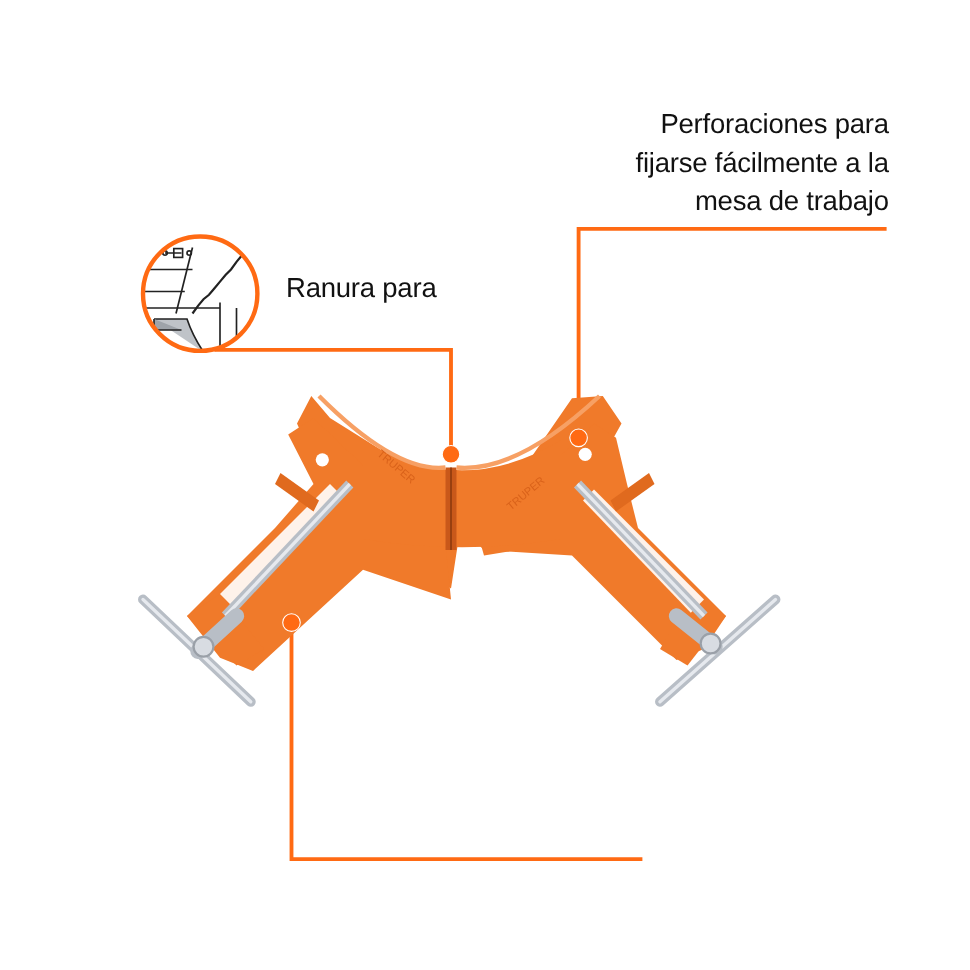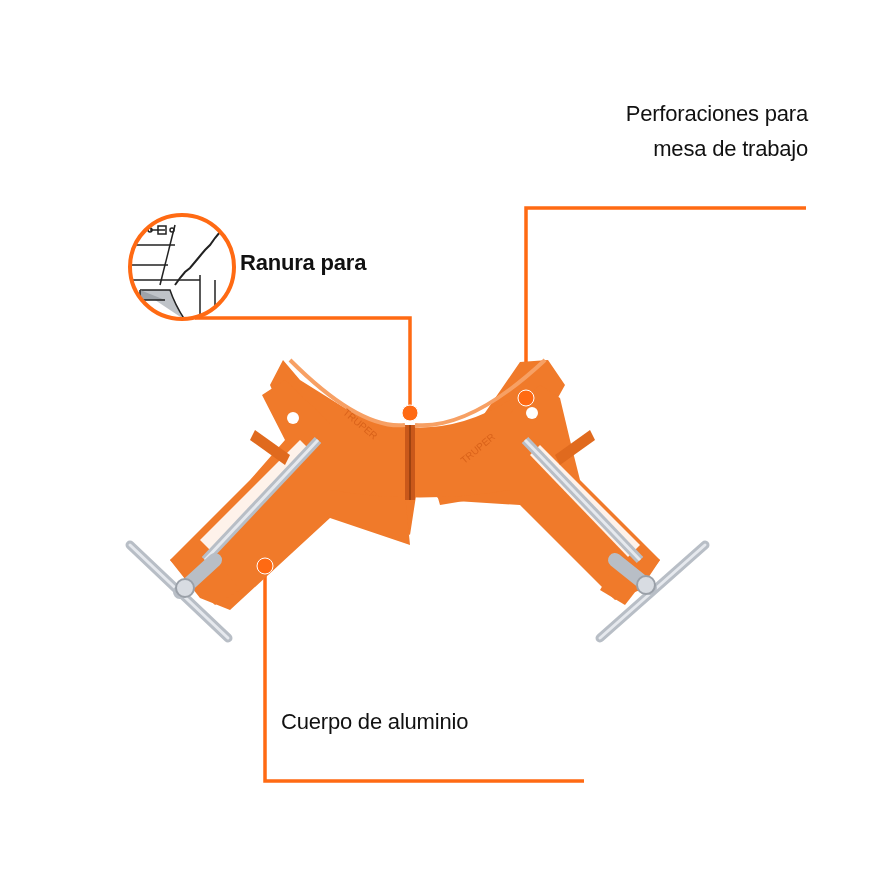--- a/index.html
+++ b/index.html
@@ -1,17 +1,17 @@
 <!DOCTYPE html>
 <html><head>
 <meta charset="utf-8">
 <style>
   html,body{margin:0;padding:0;background:#ffffff;}
   body{width:882px;height:882px;position:relative;overflow:hidden;font-family:"Liberation Sans",sans-serif;}
-  .label{position:absolute;color:#111;font-family:"Liberation Sans",sans-serif;font-stretch:condensed;font-size:22px;line-height:35px;letter-spacing:-0.2px;}
+  .label{position:absolute;color:#111;font-family:"Liberation Sans",sans-serif;font-stretch:condensed;font-size:25px;line-height:35px;letter-spacing:-0.2px;}
   .label span{display:block;white-space:nowrap;}
   .right{text-align:right;}
   svg{position:absolute;left:0;top:0;}
 </style>
 </head>
 <body>
 
 <svg width="882" height="882" viewBox="0 0 882 882">
 
   <g stroke="#ff6a13" stroke-width="3.5" fill="none">
@@ -88,22 +88,22 @@
       <circle cx="150" cy="230" r="2"></circle>
       <rect x="158" y="226" width="8" height="8"></rect>
       <circle cx="172" cy="230" r="2"></circle>
     </g>
     <circle cx="182" cy="267" r="52" fill="none" stroke="#ff6a13" stroke-width="4"></circle>
   </g>
 </svg>
 
 <div class="label right" style="right:74px;top:96px;">
   <span>Perforaciones para</span>
+  <span>fijarse fácilmente a la</span>
   <span>mesa de trabajo</span>
 </div>
 
-<div class="label" style="left:240px;top:245px;font-weight:bold;">
+<div class="label" style="left:260px;top:245px;">
   <span>Ranura para</span>
 </div>
 
 <div class="label" style="left:281px;top:704px;">
-  <span>Cuerpo de aluminio</span>
 </div>
 
 </body></html>

